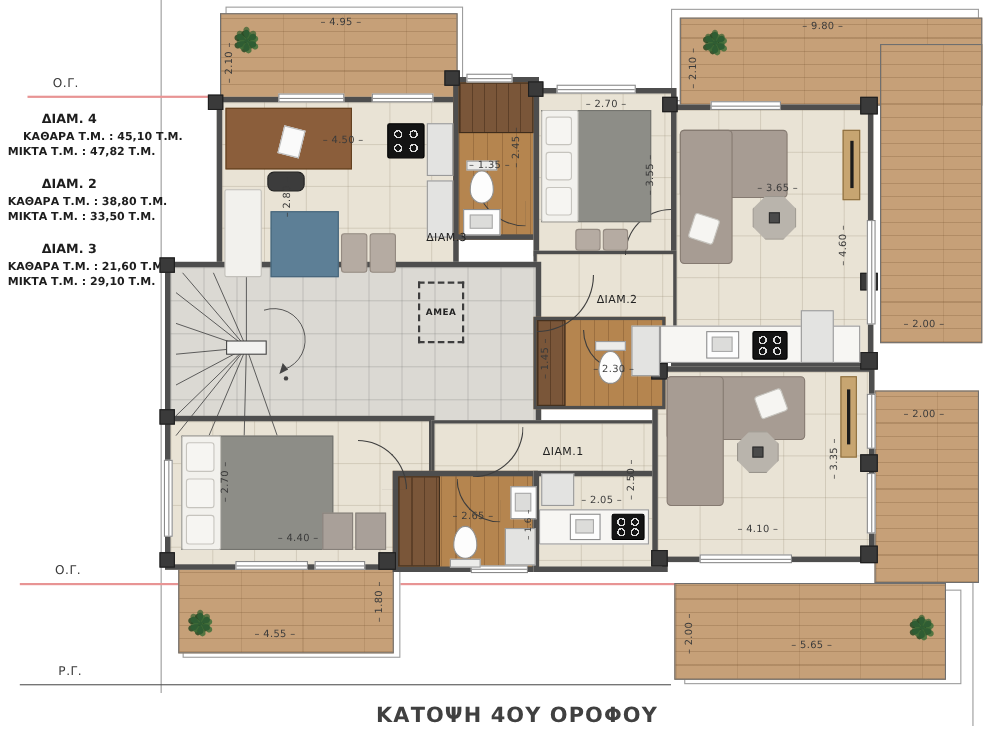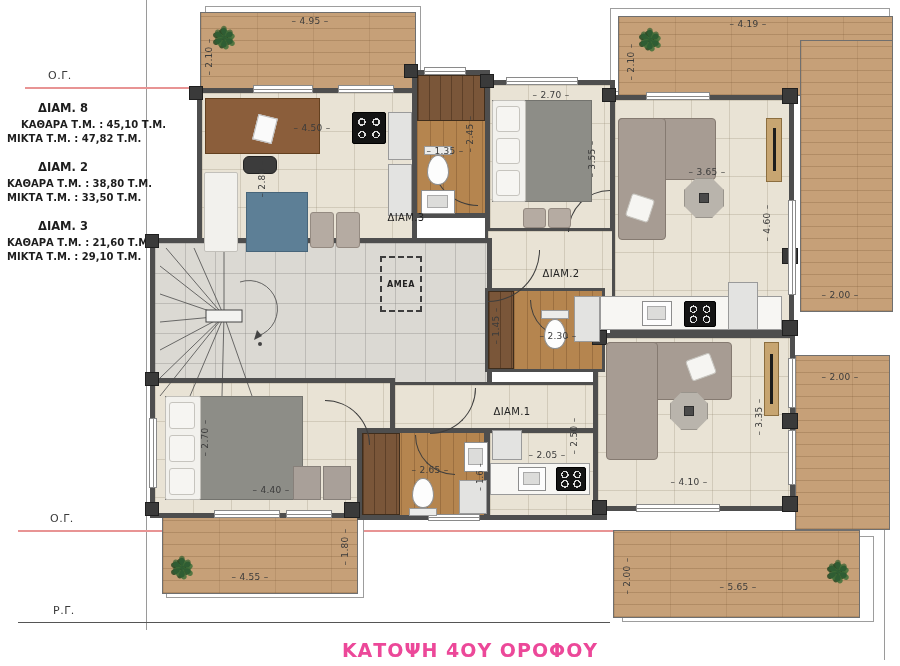--- a/index.html
+++ b/index.html
@@ -47,21 +47,21 @@
   .hinge-br{border-top-left-radius:100%;border-bottom:none;border-right:none;}
   
   .dim{position:absolute;font-size:9px;color:#3b3b3b;white-space:nowrap;
        transform:translate(-50%,-50%);letter-spacing:.3px;}
   .dim.v{transform:translate(-50%,-50%) rotate(-90deg);}
   .dim::before{content:"– ";} .dim::after{content:" –";}
   .roomlabel{position:absolute;transform:translate(-50%,-50%);font-size:10px;
              color:#222;letter-spacing:.4px;white-space:nowrap;}
   .corelabel{font-size:9.5px;font-weight:bold;color:#222;letter-spacing:.5px;}
   .title{position:absolute;transform:translate(-50%,-50%);font-size:19px;font-weight:bold;
-         color:#ec4899;letter-spacing:1px;white-space:nowrap;}
+         color:#404040;letter-spacing:1px;white-space:nowrap;}
   
   .sofa{background:#a79c93;border:1px solid #857a71;border-radius:4px;}
   .cushion{background:#b5aba2;border:1px solid #948a81;border-radius:3px;}
   .mattress{background:#f2f1ed;border:1px solid #c2c0ba;border-radius:2px;}
   .blanket{background:#8d8d87;border:1px solid #73736e;}
   .pillow{background:#f6f5f2;border:1px solid #c6c4be;border-radius:3px;}
   .desk{background:#8b5e3b;border:1px solid #63401f;}
   .chair{background:#3c3c3c;border-radius:6px;border:1px solid #222;}
   .daybed{background:#5d7f96;border:1px solid #47657a;}
   .counter{background:#f7f6f3;border:1px solid #9a9a9a;}
@@ -97,21 +97,21 @@
   <div class="abs vline" style="left:146px;top:0;height:630px;"></div>
   <div class="abs vline" style="left:884px;top:525px;height:135px;"></div>
   <div class="abs redline" style="left:25px;top:87px;width:390px;"></div>
   <div class="abs redline" style="left:18px;top:530px;width:600px;"></div>
   <div class="abs grayline" style="left:18px;top:622px;width:592px;"></div>
   <div class="abs site-label" style="left:48px;top:69px;">Ο.Γ.</div>
   <div class="abs site-label" style="left:50px;top:512px;">Ο.Γ.</div>
   <div class="abs site-label" style="left:53px;top:604px;">Ρ.Γ.</div>
 
   <div>
-    <div class="abs leg-head" style="left:38px;top:101px;">ΔΙΑΜ. 8</div>
+    <div class="abs leg-head" style="left:38px;top:101px;">ΔΙΑΜ. 4</div>
     <div class="abs leg-line" style="left:7px;top:119px;margin-left:14px;">ΚΑΘΑΡΑ Τ.Μ. : 45,10 Τ.Μ.</div>
     <div class="abs leg-line" style="left:7px;top:133px;">ΜΙΚΤΑ Τ.Μ. : 47,82 Τ.Μ.</div>
     <div class="abs leg-head" style="left:38px;top:160px;">ΔΙΑΜ. 2</div>
     <div class="abs leg-line" style="left:7px;top:178px;">ΚΑΘΑΡΑ Τ.Μ. : 38,80 Τ.Μ.</div>
     <div class="abs leg-line" style="left:7px;top:192px;">ΜΙΚΤΑ Τ.Μ. : 33,50 Τ.Μ.</div>
     <div class="abs leg-head" style="left:38px;top:219px;">ΔΙΑΜ. 3</div>
     <div class="abs leg-line" style="left:7px;top:237px;">ΚΑΘΑΡΑ Τ.Μ. : 21,60 Τ.Μ.</div>
     <div class="abs leg-line" style="left:7px;top:251px;">ΜΙΚΤΑ Τ.Μ. : 29,10 Τ.Μ.</div>
   </div>
 
@@ -268,21 +268,21 @@
   <div class="abs octdot" style="left:684px;top:406px;width:10px;height:10px;"></div>
   <div class="abs tvunit" style="left:764px;top:342px;width:15px;height:74px;"></div>
 
   <div class="plant" style="left:224px;top:38px;">✽</div>
   <div class="plant" style="left:650px;top:40px;">✽</div>
   <div class="plant" style="left:182px;top:568px;">✽</div>
   <div class="plant" style="left:838px;top:572px;">✽</div>
 
   <div class="dim" style="left:310px;top:21px;">4.95</div>
   <div class="dim v" style="left:209px;top:57px;">2.10</div>
-  <div class="dim" style="left:748px;top:24px;">4.19</div>
+  <div class="dim" style="left:748px;top:24px;">9.80</div>
   <div class="dim v" style="left:631px;top:62px;">2.10</div>
   <div class="dim" style="left:312px;top:128px;">4.50</div>
   <div class="dim v" style="left:262px;top:179px;">2.80</div>
   <div class="dim" style="left:445px;top:151px;">1.35</div>
   <div class="dim v" style="left:470px;top:134px;">2.45</div>
   <div class="dim" style="left:551px;top:95px;">2.70</div>
   <div class="dim v" style="left:592px;top:159px;">3.55</div>
   <div class="dim" style="left:707px;top:172px;">3.65</div>
   <div class="dim v" style="left:767px;top:223px;">4.60</div>
   <div class="dim" style="left:840px;top:295px;">2.00</div>

